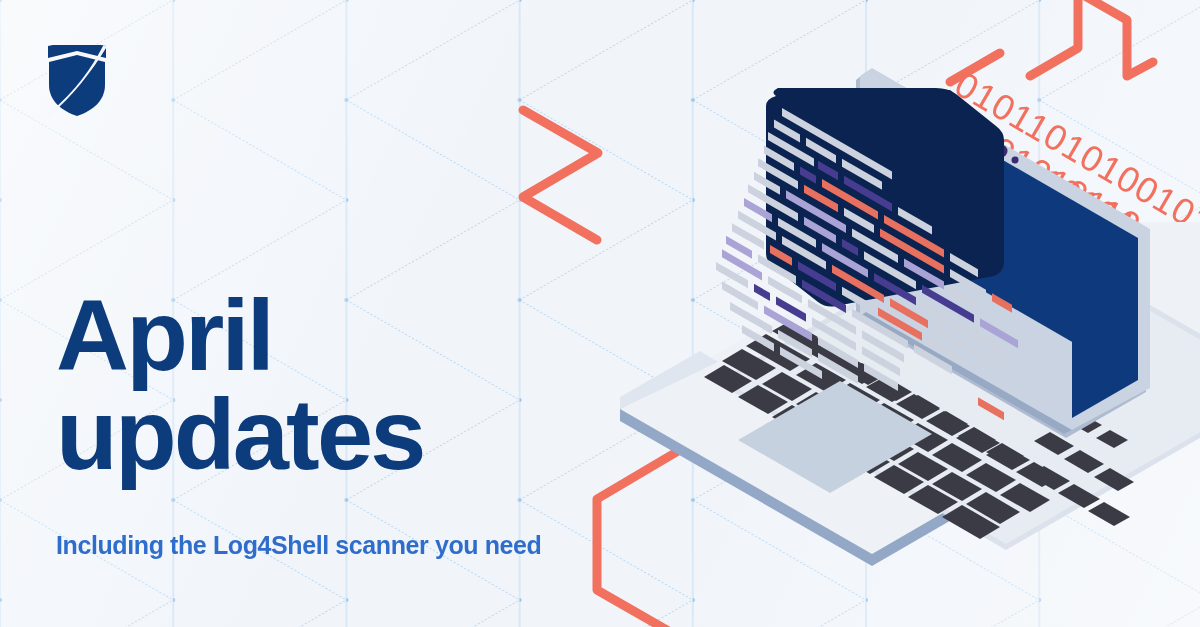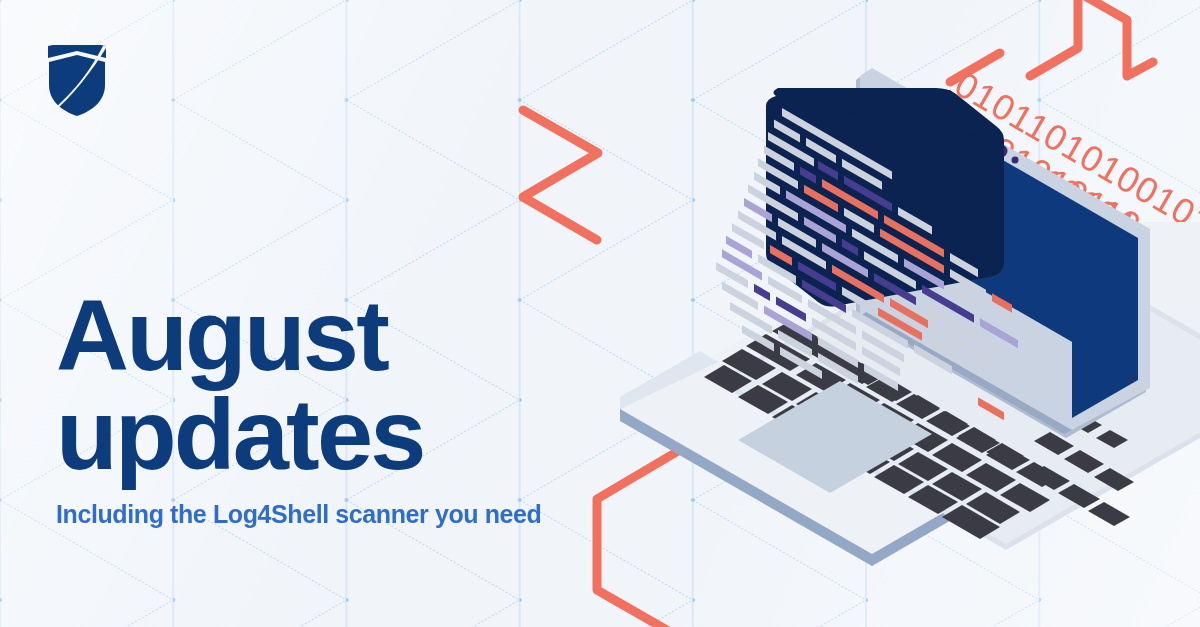--- a/index.html
+++ b/index.html
@@ -45,21 +45,21 @@
   .headline {
     font-family:"Liberation Sans", sans-serif;
     font-weight:bold;
     font-size:101px;
     line-height:0.98;
     letter-spacing:-2.8px;
     color:#0d3c7d;
     white-space:pre-line;
   }
   .subtitle {
-    margin-top:16px;
+    margin-top:47px;
     font-family:"Liberation Sans", sans-serif;
     font-weight:bold;
     font-size:25px;
     letter-spacing:-0.4px;
     color:#2f6dcc;
   }
 
   
   .logo {
     position:absolute;
@@ -338,18 +338,18 @@
       <path d="M2 8 L31 1 L60 8 L60 1 L31 -5 L2 1 Z" fill="#0d3c7d"></path>
       <path d="M2 5 L31 -2 L60 5 L60 13 L31 6 L2 13 Z" fill="#0d3c7d"></path>
 
       <path d="M3 17 L31 10 L59 17 L59 40 C59 56 46 66 31 71 C16 66 3 56 3 40 Z" fill="#0d3c7d"></path>
 
       <path d="M60 3 C46 26 26 52 4 70 C2 71 1 70 3 68 C30 46 46 22 57 1 C58 0 61 1 60 3 Z" fill="#f4f7fb"></path>
     </g>
   </svg>
 
   <div class="text-block">
-    <div class="headline">August
+    <div class="headline">April
 updates</div>
     <div class="subtitle">Including the Log4Shell scanner you need</div>
   </div>
 
 </div>
 
 </body></html>

